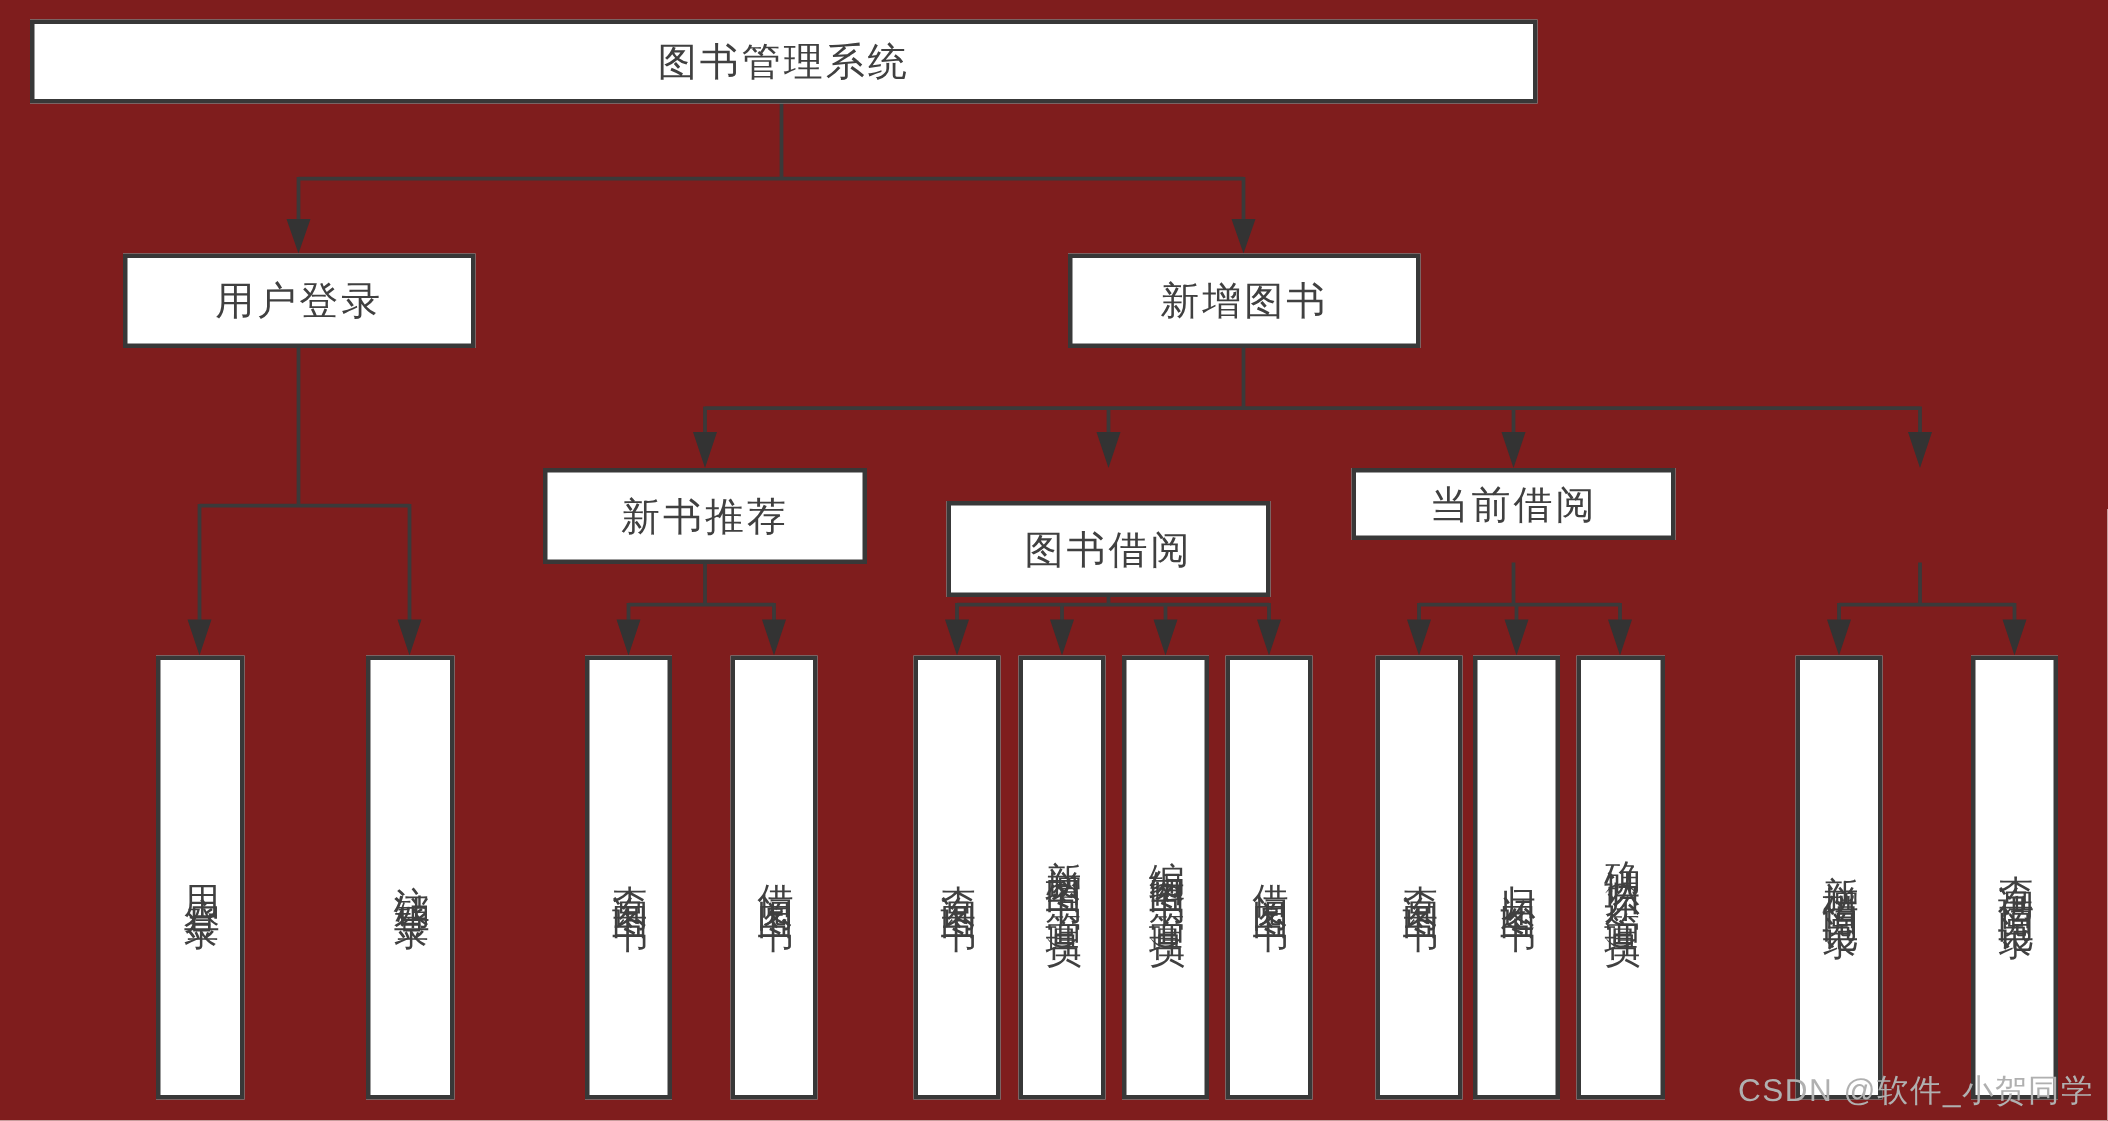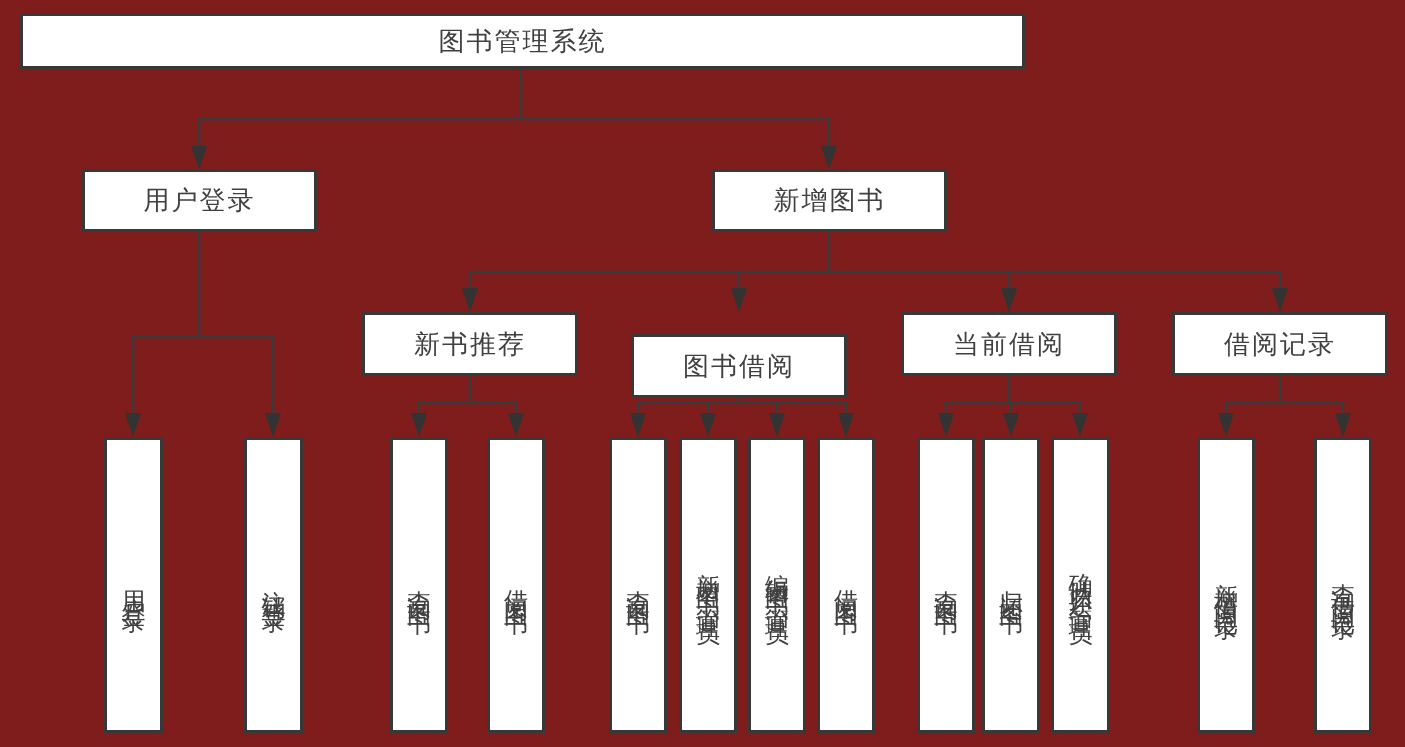--- a/index.html
+++ b/index.html
@@ -115,25 +115,22 @@
   <div class="node hnode" style="left:712px; top:169px; width:235px; height:63px;">
     <span>新增图书</span>
   </div>
 
   <div class="node hnode" style="left:362px; top:312px; width:216px; height:64px;align-items:center;">
     <span>新书推荐</span>
   </div>
   <div class="node hnode" style="left:631px; top:312px; width:216px; height:64px;margin-top:22px;">
     <span>图书借阅</span>
   </div>
-  <div class="node hnode" style="left:901px; top:312px; width:216px; height:64px;">
+  <div class="node hnode" style="left:901px; top:312px; width:216px; height:48px;">
     <span>当前借阅</span>
-  </div>
-  <div class="node hnode" style="left:1172px; top:312px; width:216px; height:64px;">
-    <span>借阅记录</span>
   </div>
 
   <div class="node vnode" style="left:104px; top:437px; width:59px; height:296px;">
     <span class="vlabel">用户登录</span>
   </div>
   <div class="node vnode" style="left:244px; top:437px; width:59px; height:296px;">
     <span class="vlabel">注销登录</span>
   </div>
 
   <div class="node vnode" style="left:390px; top:437px; width:58px; height:296px;">
@@ -166,14 +163,15 @@
     <span class="vlabel">确认归还（管理员）</span>
   </div>
 
   <div class="node vnode" style="left:1197px; top:437px; width:58px; height:296px;">
     <span class="vlabel">新增借阅记录</span>
   </div>
   <div class="node vnode" style="left:1314px; top:437px; width:58px; height:296px;">
     <span class="vlabel">查询借阅记录</span>
   </div>
 
+  <div class="watermark">CSDN @软件_小贺同学</div>
 
 </div>
 
 </body></html>

